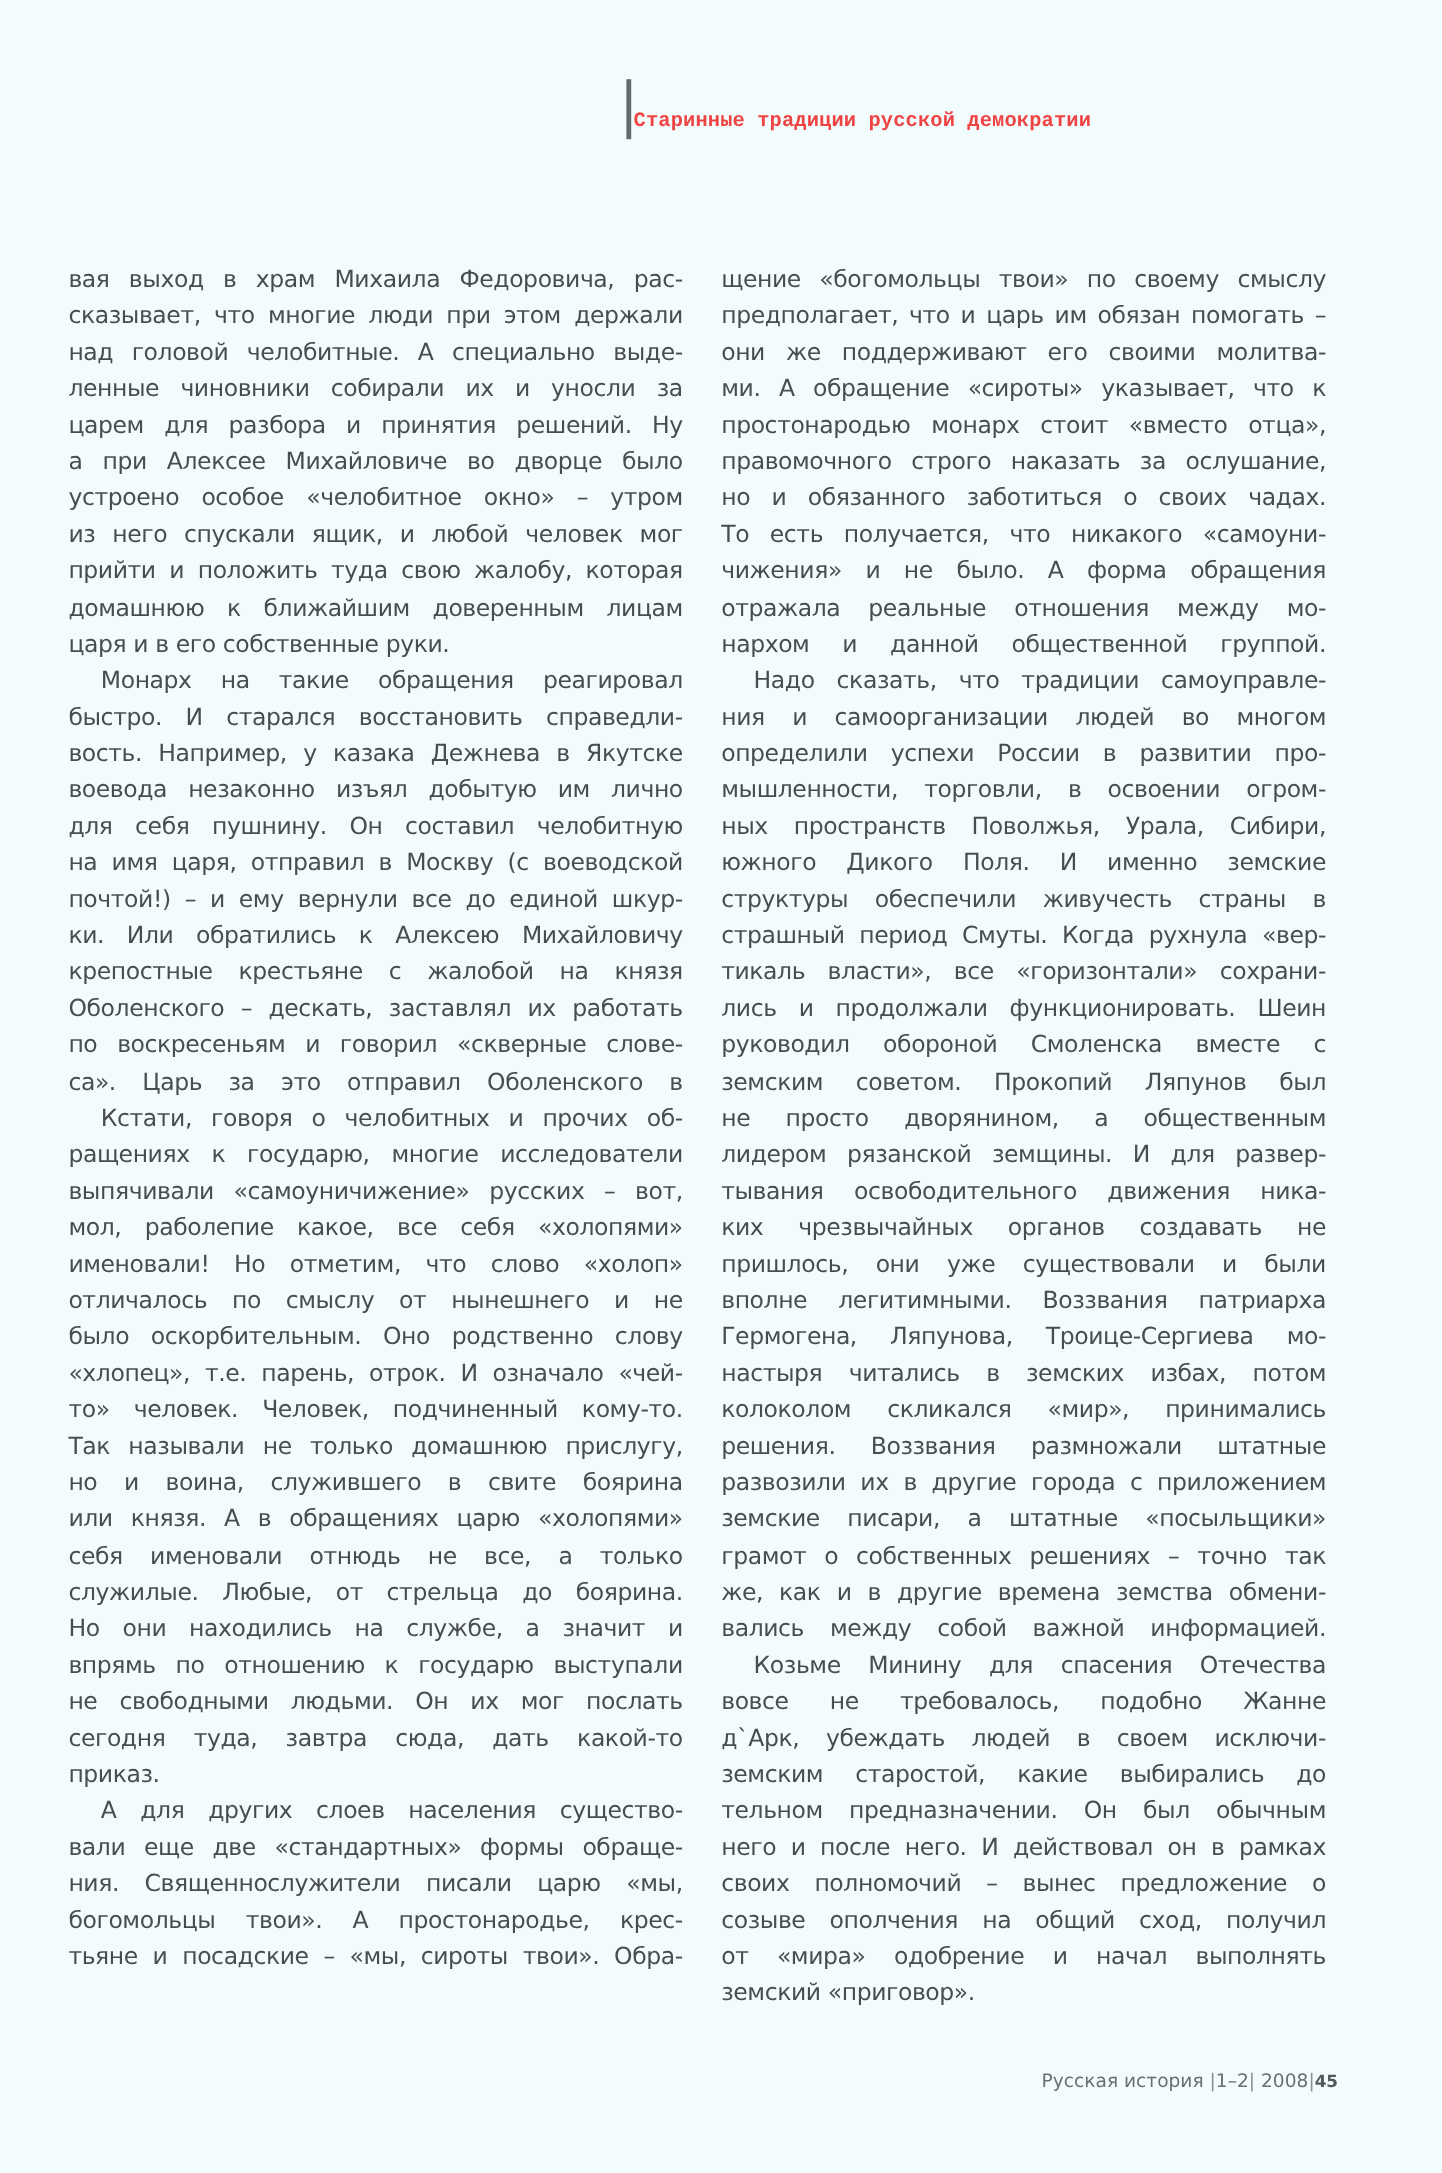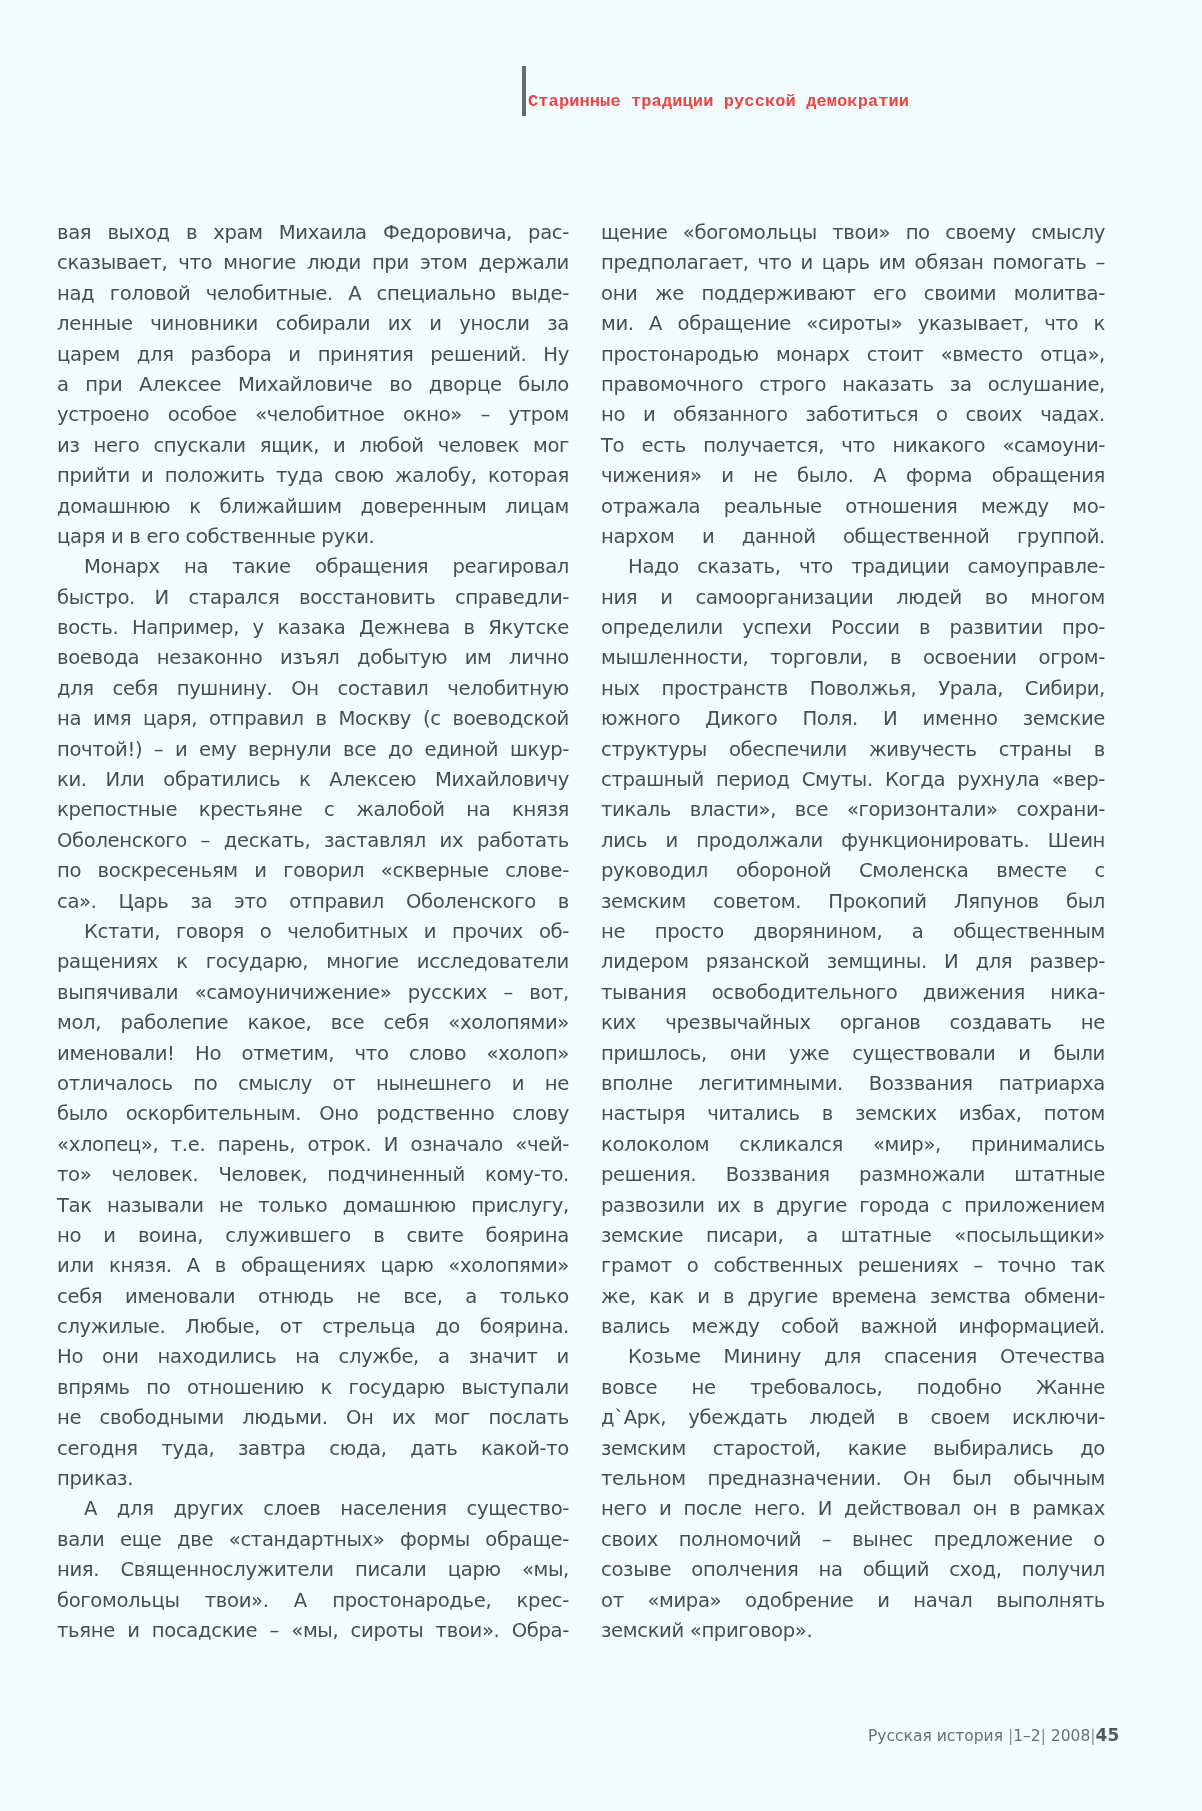--- a/index.html
+++ b/index.html
@@ -66,21 +66,21 @@
   .footer {
     position: absolute;
     top: 1725px;
     left: 868px;
     white-space: nowrap;
     font-size: 15.5px;
     color: #6a6e71;
   }
   .footer .pagenum {
     font-weight: bold;
-    font-size: 17px;
+    font-size: 14px;
     color: #54585b;
   }
   .footer .sep {
     color: #8a8e91;
   }
 </style>
 </head>
 <body>
 
 <div class="header">
@@ -160,20 +160,21 @@
     <div class="line">тикаль власти», все «горизонтали» сохрани-</div>
     <div class="line">лись и продолжали функционировать. Шеин</div>
     <div class="line">руководил обороной Смоленска вместе с</div>
     <div class="line">земским советом. Прокопий Ляпунов был</div>
     <div class="line">не просто дворянином, а общественным</div>
     <div class="line">лидером рязанской земщины. И для развер-</div>
     <div class="line">тывания освободительного движения ника-</div>
     <div class="line">ких чрезвычайных органов создавать не</div>
     <div class="line">пришлось, они уже существовали и были</div>
     <div class="line">вполне легитимными. Воззвания патриарха</div>
+    <div class="line">Гермогена, Ляпунова, Троице-Сергиева мо-</div>
     <div class="line">настыря читались в земских избах, потом</div>
     <div class="line">колоколом скликался «мир», принимались</div>
     <div class="line">решения. Воззвания размножали штатные</div>
     <div class="line">развозили их в другие города с приложением</div>
     <div class="line">земские писари, а штатные «посыльщики»</div>
     <div class="line">грамот о собственных решениях – точно так</div>
     <div class="line">же, как и в другие времена земства обмени-</div>
     <div class="line">вались между собой важной информацией.</div>
     <div class="line indent">Козьме Минину для спасения Отечества</div>
     <div class="line">вовсе не требовалось, подобно Жанне</div>

